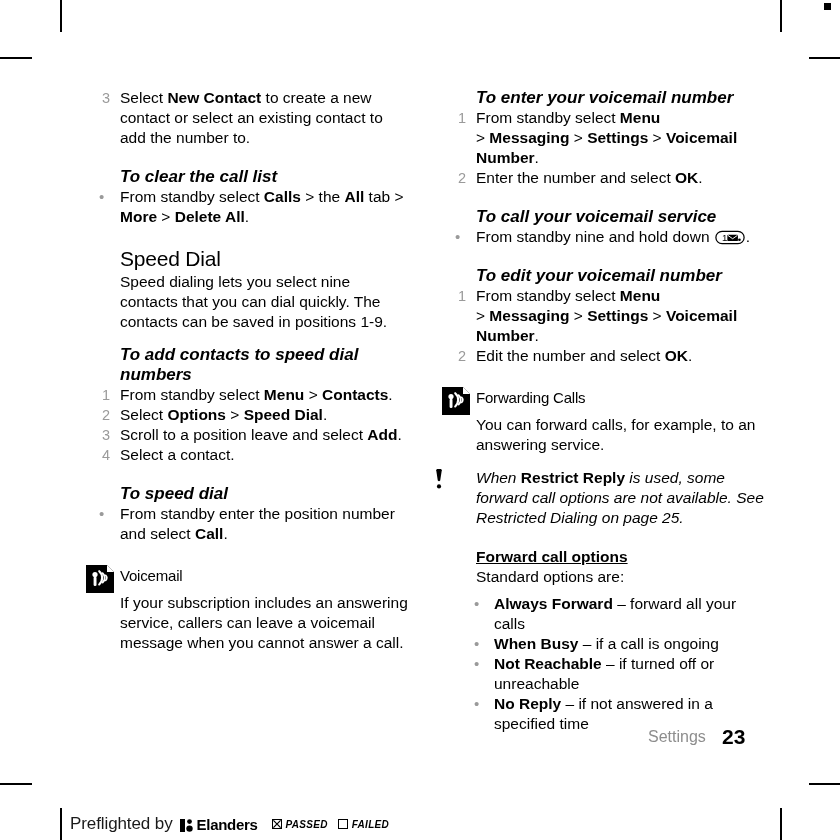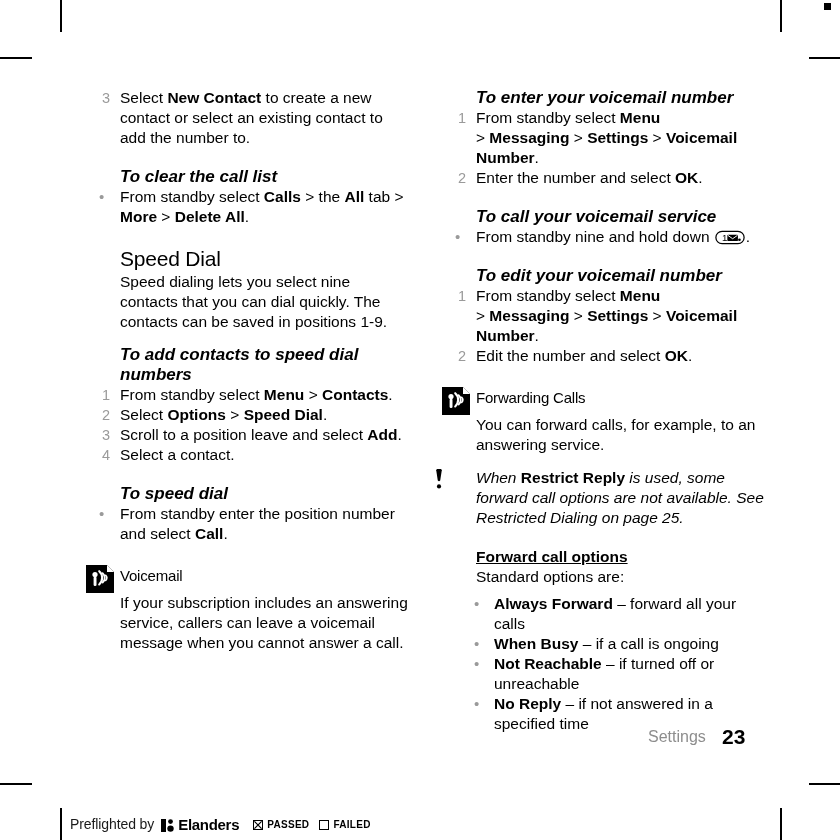--- a/index.html
+++ b/index.html
@@ -200,39 +200,39 @@
   .preflight {
     position: absolute;
     left: 60px;
     top: 808px;
     height: 32px;
     display: flex;
     align-items: center;
     padding-left: 10px;
   }
   .pf-text {
-    font-size: 14px;
+    font-size: 17px;
     color: #1a1a1a;
     letter-spacing: -0.1px;
   }
   .pf-logo {
     display: inline-block;
     width: 13px;
     height: 13px;
     margin: 0 4px 0 7px;
     position: relative;
     vertical-align: -2px;
   }
   .pf-brand {
     font-size: 15px;
     font-weight: bold;
     letter-spacing: -0.3px;
   }
   .pf-checks { display: flex; align-items: center; margin-left: 14px; }
-  .pf-check-item { display: flex; align-items: flex-end; margin-right: 10px; }
+  .pf-check-item { display: flex; align-items: flex-start; margin-right: 10px; font-style: italic; }
   .pf-box {
     width: 10px; height: 10px;
     border: 1.4px solid #000;
     margin-right: 4px;
     position: relative;
     box-sizing: border-box;
   }
   .pf-label {
     font-size: 10px;
     font-weight: bold;

